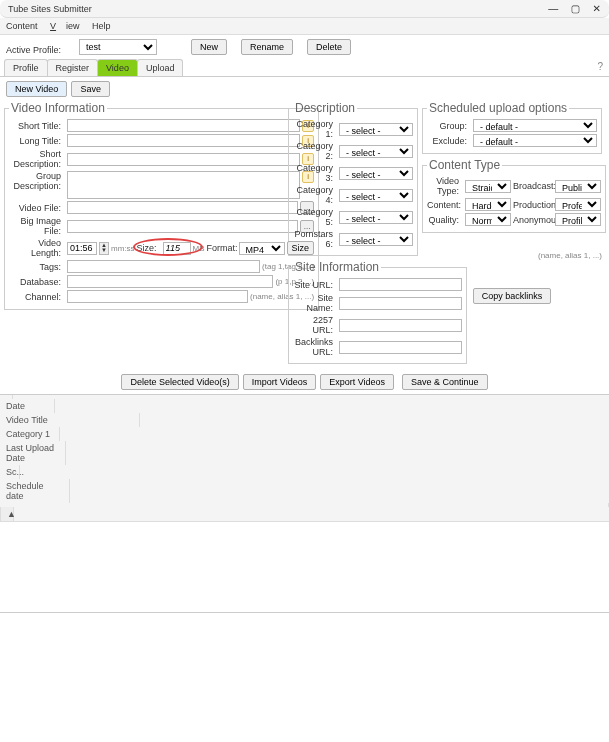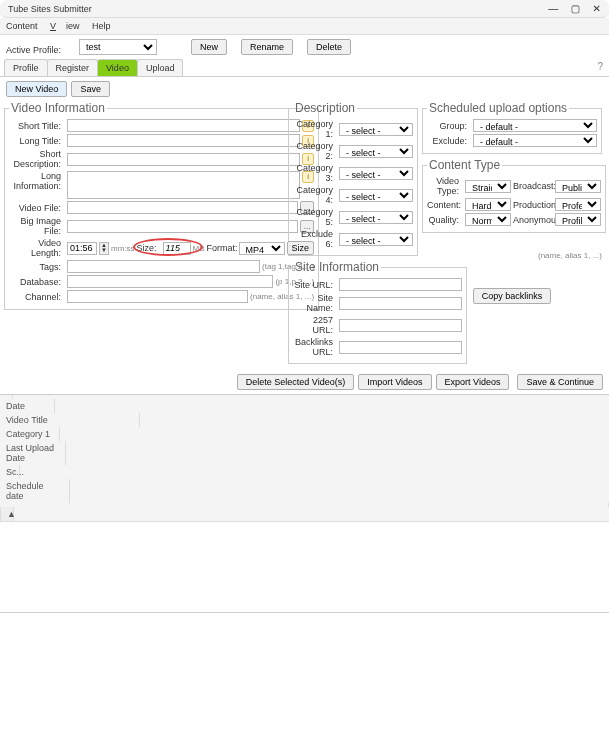--- a/index.html
+++ b/index.html
@@ -146,21 +146,21 @@
     border: 2px solid #e04040;
     border-radius: 50%;
     width: 70px;
     height: 18px;
     pointer-events: none;
     margin-left: -4px;
     margin-top: -3px;
   }
   .bottom-btns {
     display: flex;
-    justify-content: flex-end;
+    justify-content: center;
     padding: 2px 6px 4px 6px;
     gap: 8px;
   }
   .bottom-btns .left { display: flex; gap: 4px; }
   .table {
     border-top: 1px solid #ccc;
     border-bottom: 1px solid #ccc;
   }
   .table-head {
     display: flex;
@@ -257,21 +257,21 @@
         <span class="label">Long Title:</span>
         <input type="text" style="">
         <span class="info-dot">i</span>
       </div>
       <div class="form-row">
         <span class="label">Short Description:</span>
         <input type="text" style="">
         <span class="info-dot">i</span>
       </div>
       <div class="form-row" style="align-items:flex-start">
-        <span class="label">Long Information:</span>
+        <span class="label">Group Description:</span>
         <textarea style=""></textarea>
         <span class="info-dot">i</span>
       </div>
 
       <div class="form-row">
         <span class="label">Video File:</span>
         <input type="text" style="">
         <span class="browse-btn">...</span>
       </div>
       <div class="form-row">
@@ -334,21 +334,21 @@
         </div>
       <div class="form-row">
           <span class="label">Category 4:</span>
           <select><option>- select -</option></select>
         </div>
       <div class="form-row">
           <span class="label">Category 5:</span>
           <select><option>- select -</option></select>
         </div>
       <div class="form-row">
-          <span class="label">Exclude 6:</span>
+          <span class="label">Pornstars 6:</span>
           <select><option>- select -</option></select>
         </div>
     </fieldset>
 
     <fieldset>
       <legend>Site Information</legend>
       <div class="form-row">
           <span class="label">Site URL:</span>
           <input type="text" style="">
         </div>

